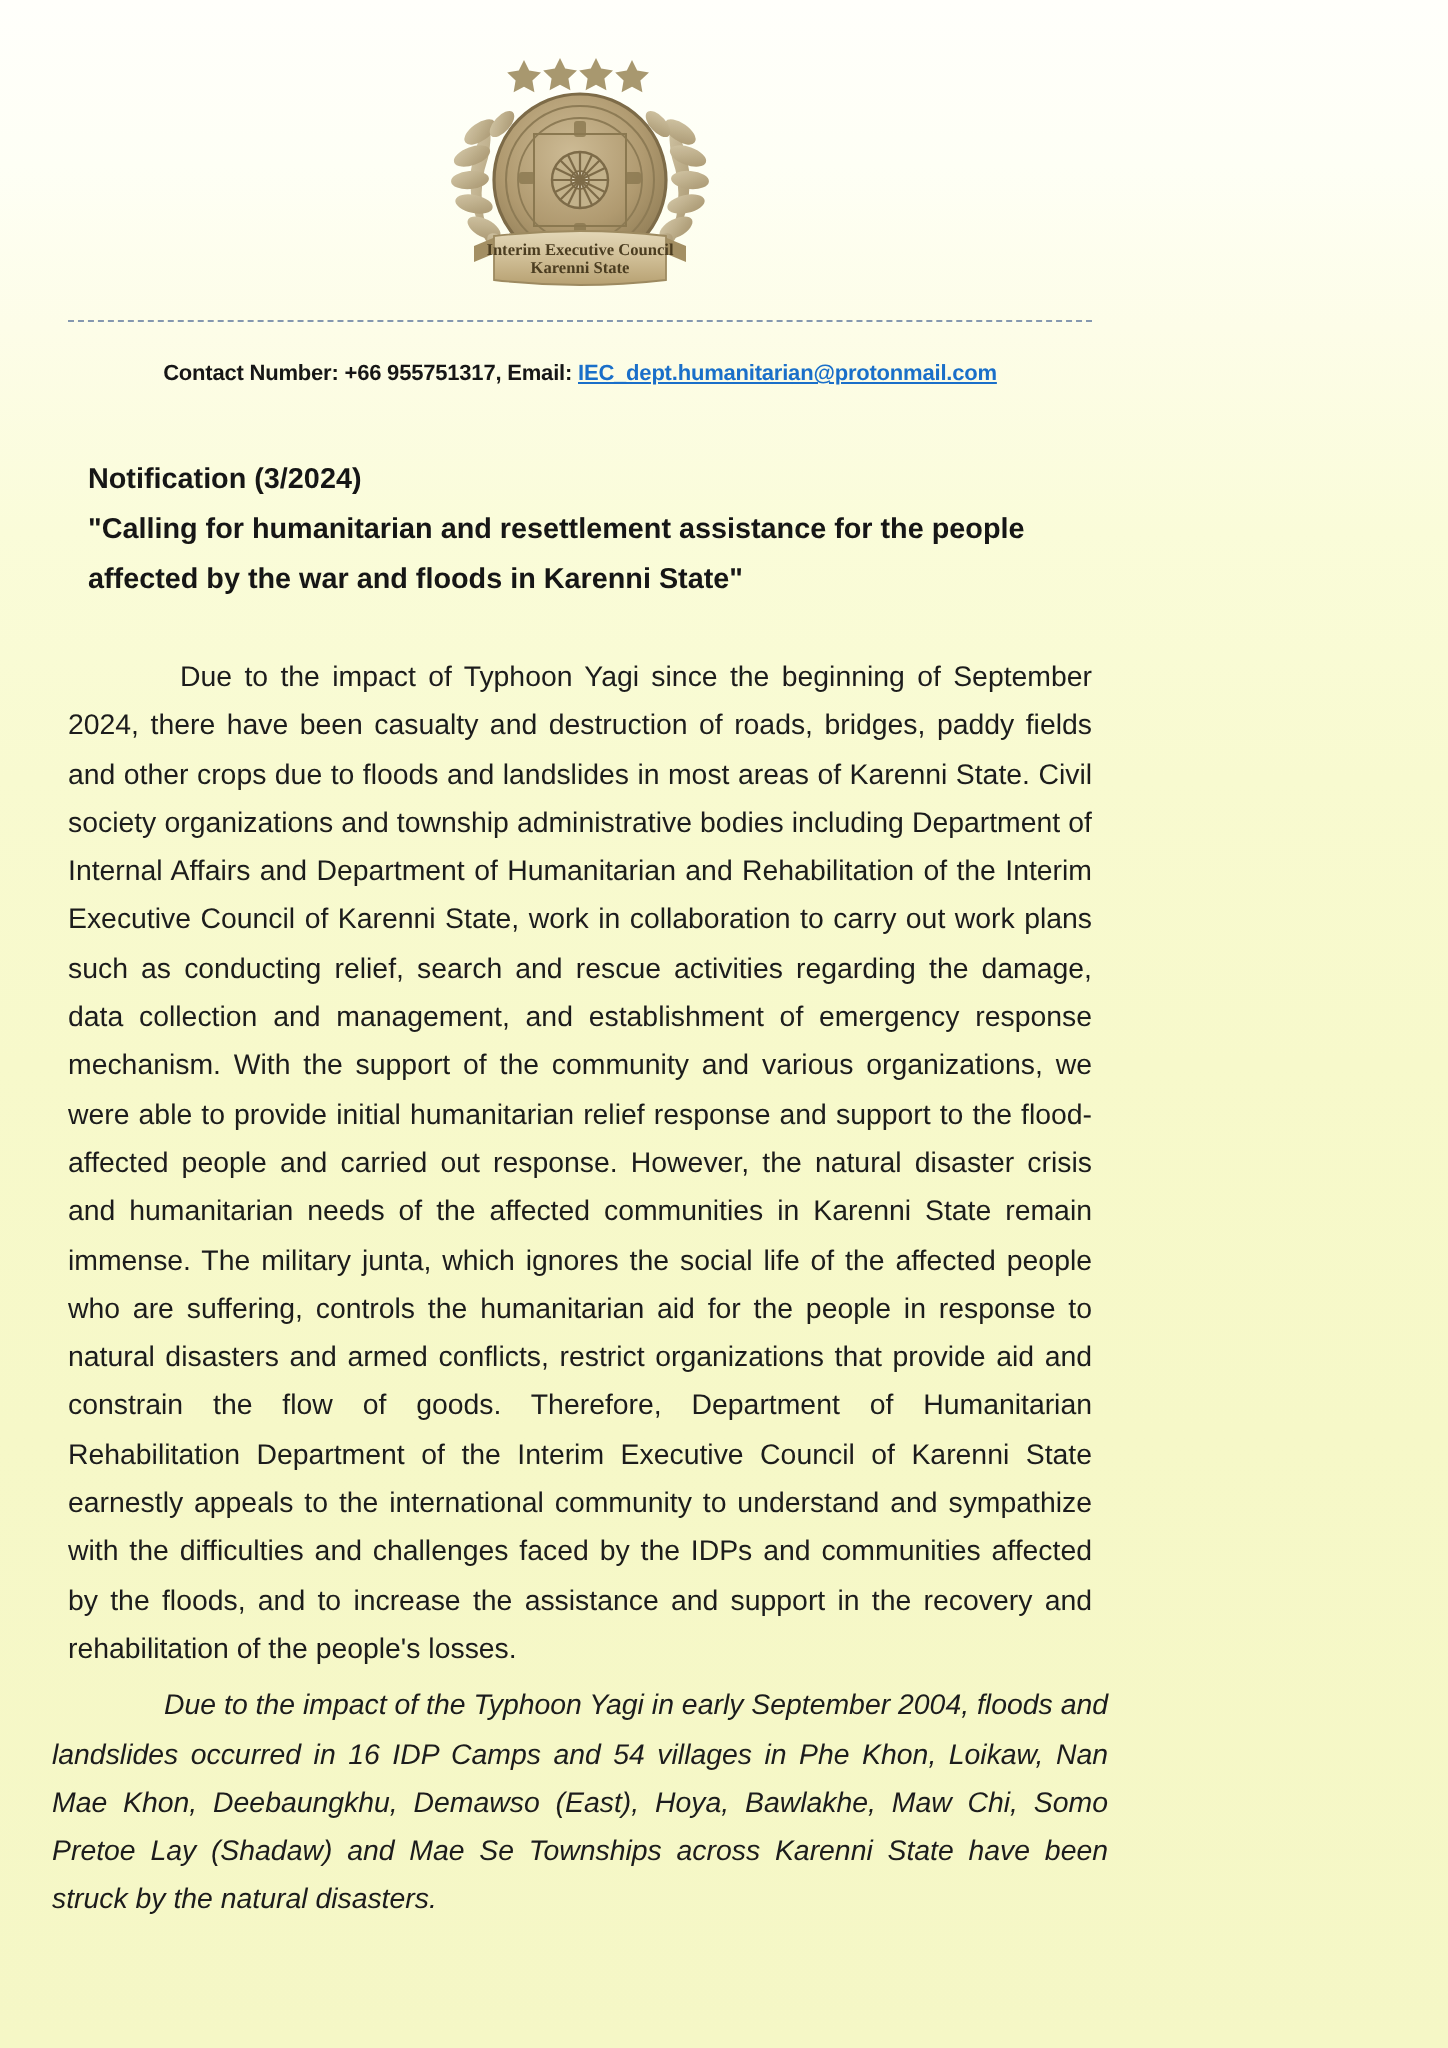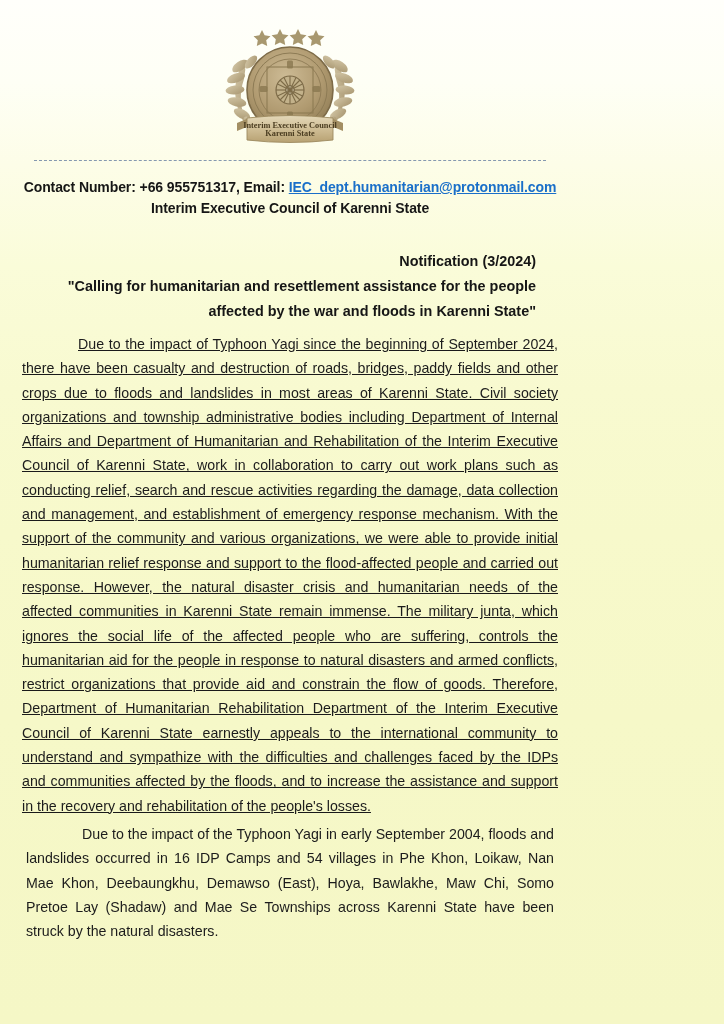--- a/index.html
+++ b/index.html
@@ -53,50 +53,49 @@
     border-top: 1.6px dashed #7f93ad;
     opacity: 0.95;
   }
 
   
   .header-block {
     text-align: center;
     margin-top: 16px;
   }
   .header-line {
-    font-size: 14px;
+    font-size: 11px;
     font-weight: bold;
     line-height: 21px;
     color: #161616;
     letter-spacing: -0.1px;
   }
   .email-link {
     color: #1a6fc9;
     text-decoration: underline;
     font-weight: bold;
   }
 
   
   .title-block {
-    text-align: right;
+    text-align: left;
     margin-top: 30px;
     padding: 0 44px;
   }
   .title-line {
     font-size: 14.4px;
     font-weight: bold;
     line-height: 25px;
     color: #161616;
   }
 
   
   .body-block {
-    margin-top: 8px;
-    padding: 0 22px;
-    text-decoration: underline;
+    margin-top: 24px;
+    padding: 0 34px;
   }
   p.para {
     margin: 0;
     font-size: 14.2px;
     line-height: 24.3px;
     text-align: justify;
     text-justify: inter-word;
     color: #1c1c1c;
     text-indent: 56px;
   }
@@ -106,20 +105,21 @@
     margin: 20px 0 0 0;
     padding: 0 26px;
     font-size: 15.2px;
     font-weight: bold;
     color: #1f3864;
     line-height: 22px;
   }
   .section-body {
     margin-top: 4px;
     padding: 0 26px;
+    font-style: italic;
   }
 </style>
 </head>
 <body>
 
 <div class="page">
 
   <div class="logo-block">
     <div class="seal">
       <svg width="150" height="128" viewBox="0 0 150 128" xmlns="http://www.w3.org/2000/svg" aria-hidden="true">
@@ -211,21 +211,20 @@
   </div>
 
   <div class="divider-wrap">
     <div class="divider"></div>
   </div>
 
   <div class="header-block">
     <div class="header-line">
       <span>Contact Number: +66 955751317, Email: </span><a class="email-link" href="#">IEC_dept.humanitarian@protonmail.com</a>
     </div>
-    <div class="header-line">Interim Executive Council of Karenni State</div>
   </div>
 
   <div class="title-block">
     <div class="title-line">Notification (3/2024)</div>
     <div class="title-line">"Calling for humanitarian and resettlement assistance for the people affected by the war and floods in Karenni State"</div>
   </div>
 
   <div class="body-block">
     <p class="para">Due to the impact of Typhoon Yagi since the beginning of September 2024, there have been casualty and destruction of roads, bridges, paddy fields and other crops due to floods and landslides in most areas of Karenni State. Civil society organizations and township administrative bodies including Department of Internal Affairs and Department of Humanitarian and Rehabilitation of the Interim Executive Council of Karenni State, work in collaboration to carry out work plans such as conducting relief, search and rescue activities regarding the damage, data collection and management, and establishment of emergency response mechanism.  With the support of the community and various organizations, we were able to provide initial humanitarian relief response and support to the flood-affected people and carried out response. However, the natural disaster crisis and humanitarian needs of the affected communities in Karenni State remain immense. The military junta, which ignores the social life of the affected people who are suffering, controls the humanitarian aid for the people in response to natural disasters and armed conflicts, restrict organizations that provide aid and constrain the flow of goods. Therefore, Department of Humanitarian Rehabilitation Department of the Interim Executive Council of Karenni State earnestly appeals to the international community to understand and sympathize with the difficulties and challenges faced by the IDPs and communities affected by the floods, and to increase the assistance and support in the recovery and rehabilitation of the people's losses.</p>
   </div>

